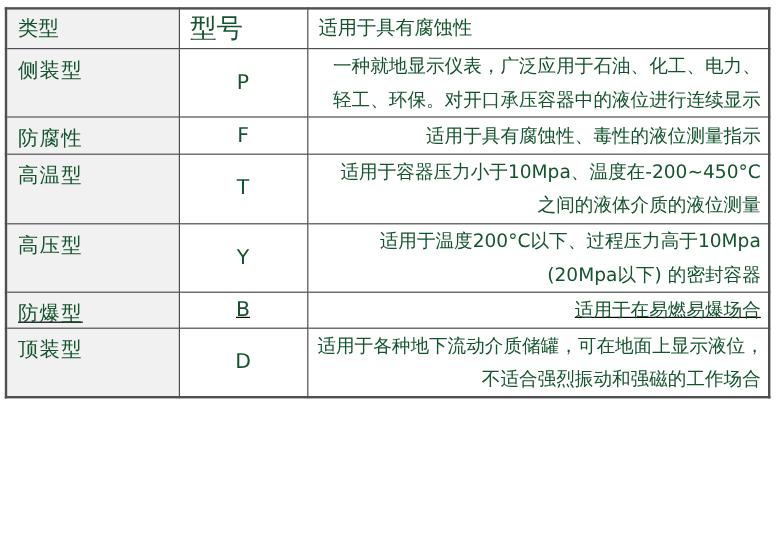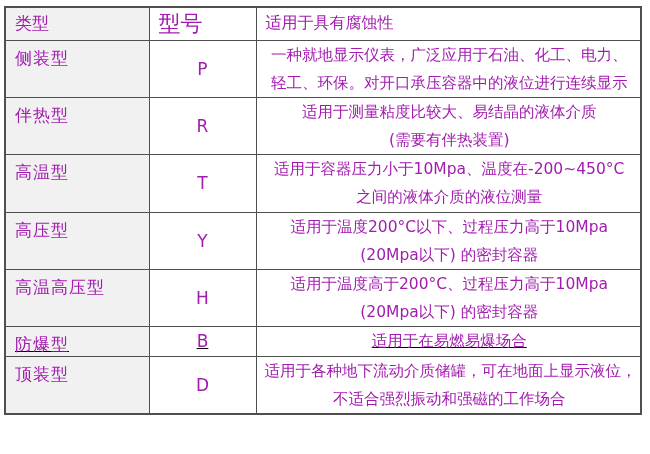--- a/index.html
+++ b/index.html
@@ -11,21 +11,21 @@
   }
   table.spec-table {
     border-collapse: collapse;
     table-layout: fixed;
     width: 636px;
     margin: 6px 0 0 4px;
     border: 2px solid #4f4f4f;
   }
   .spec-table td, .spec-table th {
     border: 1px solid #4f4f4f;
-    color: #a21caf;
+    color: #14532d;
     font-size: 16px;
     font-weight: normal;
     overflow: hidden;
   }
   col.c1 { width: 144px; }
   col.c2 { width: 107px; }
   col.c3 { width: 385px; }
 
   
   tr.hdr { height: 33px; }
@@ -55,21 +55,21 @@
     margin-top: 19px;
   }
   td.c-model {
     background: #ffffff;
     text-align: center;
     vertical-align: middle;
     font-size: 17px;
   }
   td.c-desc {
     background: #ffffff;
-    text-align: center;
+    text-align: right;
     vertical-align: middle;
     padding: 0 6px 0 8px;
   }
   td.c-desc .line {
     line-height: 28px;
     white-space: nowrap;
     font-size: 15.5px;
   }
   
   tr.r0 { height: 56px; }
@@ -100,56 +100,47 @@
 
   <tr class="r0">
     <td class="c-type">侧装型</td>
     <td class="c-model">P</td>
     <td class="c-desc">
       <div class="line">一种就地显示仪表，广泛应用于石油、化工、电力、</div>
       <div class="line">轻工、环保。对开口承压容器中的液位进行连续显示</div>
     </td>
   </tr>
 
-
-  <tr class="r2">
-    <td class="c-type">伴热型</td>
-    <td class="c-model">R</td>
+  <tr class="r1">
+    <td class="c-type">防腐性</td>
+    <td class="c-model">F</td>
     <td class="c-desc">
-      <div class="line">适用于测量粘度比较大、易结晶的液体介质</div>
-      <div class="line">(需要有伴热装置)</div>
+      <div class="line">适用于具有腐蚀性、毒性的液位测量指示</div>
     </td>
   </tr>
+
 
   <tr class="r3">
     <td class="c-type">高温型</td>
     <td class="c-model">T</td>
     <td class="c-desc">
       <div class="line">适用于容器压力小于10Mpa、温度在-200~450°C</div>
       <div class="line">之间的液体介质的液位测量</div>
     </td>
   </tr>
 
   <tr class="r4">
     <td class="c-type">高压型</td>
     <td class="c-model">Y</td>
     <td class="c-desc">
       <div class="line">适用于温度200°C以下、过程压力高于10Mpa</div>
       <div class="line">(20Mpa以下) 的密封容器</div>
     </td>
   </tr>
 
-  <tr class="r5">
-    <td class="c-type">高温高压型</td>
-    <td class="c-model">H</td>
-    <td class="c-desc">
-      <div class="line">适用于温度高于200°C、过程压力高于10Mpa</div>
-      <div class="line">(20Mpa以下) 的密封容器</div>
-    </td>
-  </tr>
 
   <tr class="r6">
     <td class="c-type">防爆型</td>
     <td class="c-model">B</td>
     <td class="c-desc">
       <div class="line">适用于在易燃易爆场合</div>
     </td>
   </tr>
 
   <tr class="r7">

